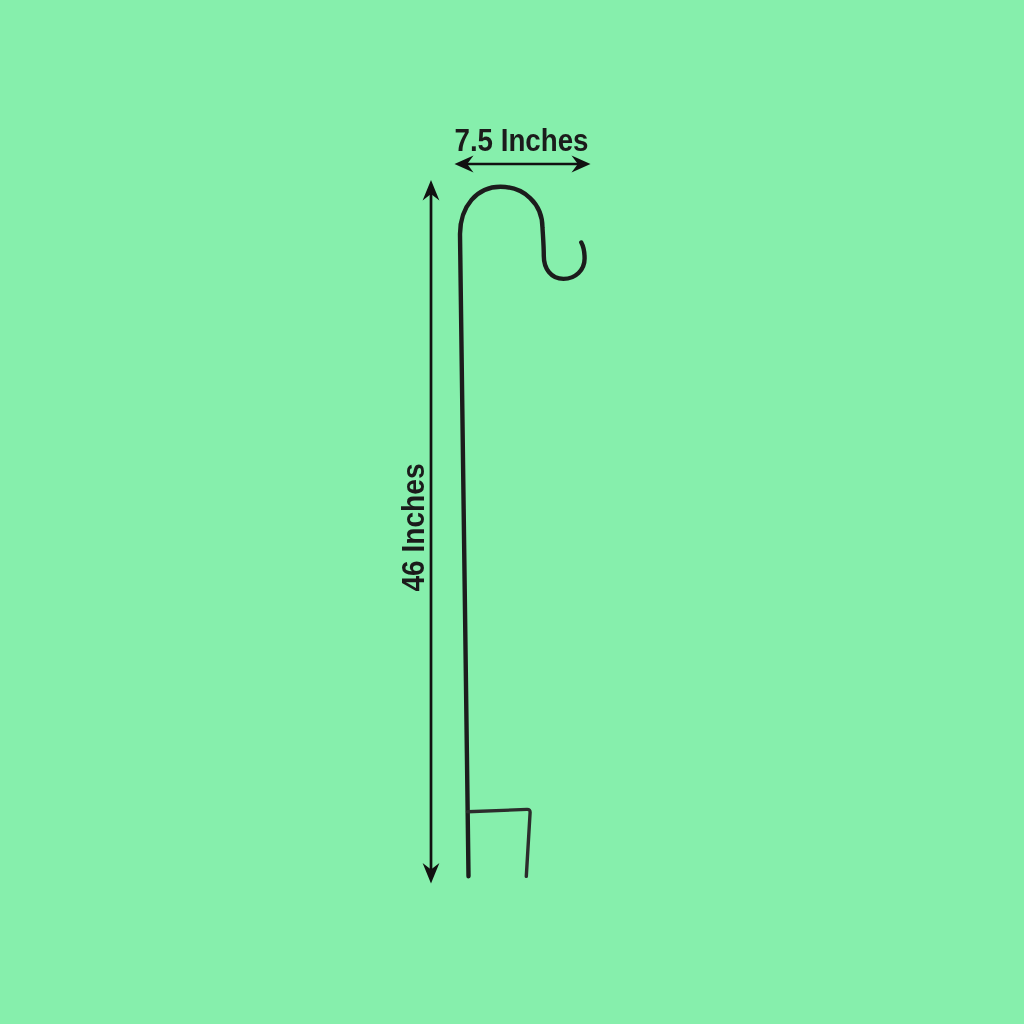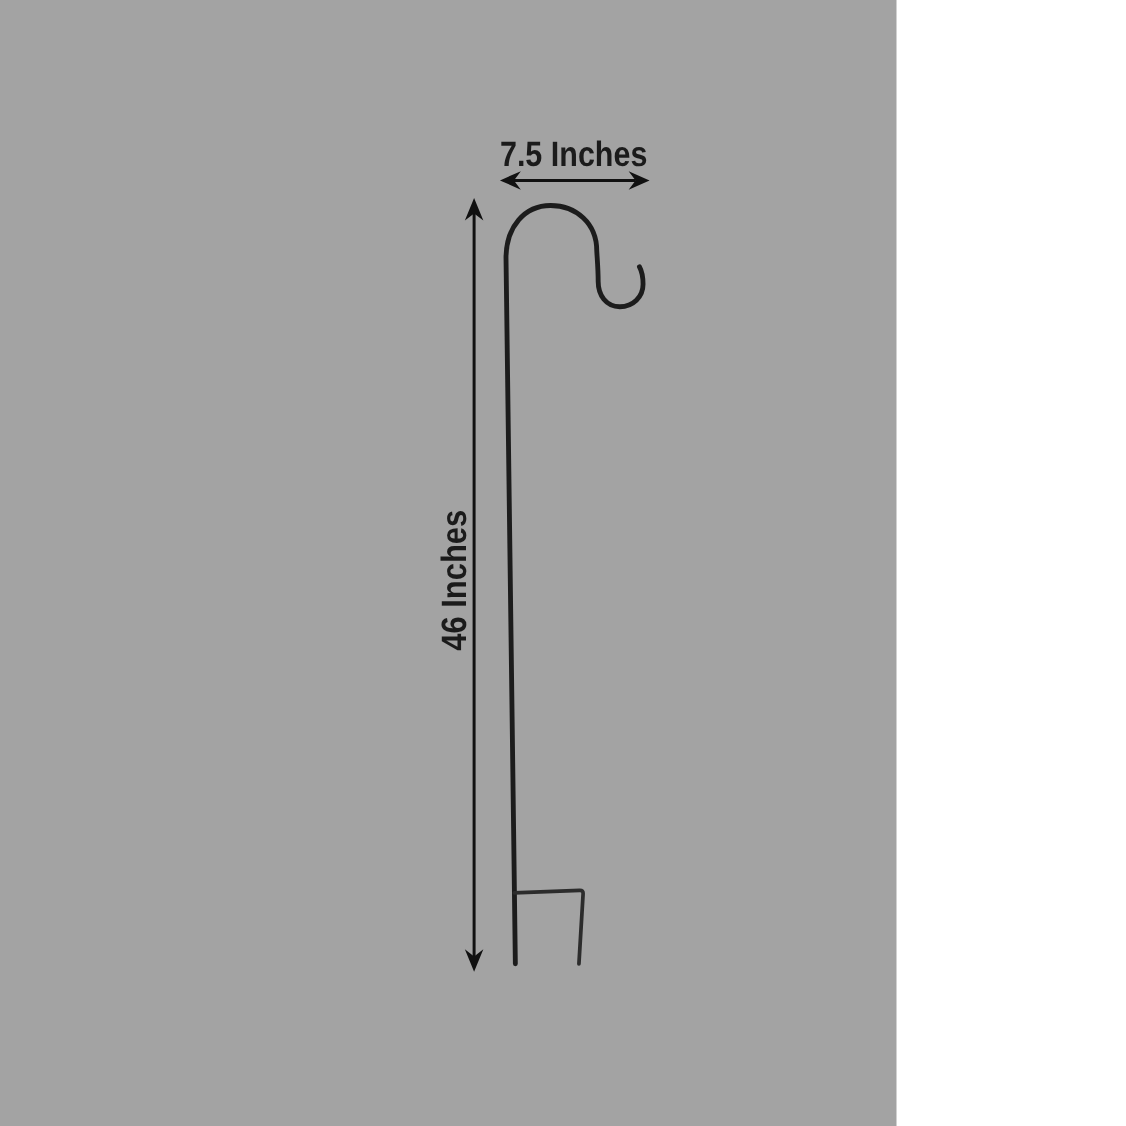--- a/index.html
+++ b/index.html
@@ -1,16 +1,16 @@
 <!DOCTYPE html>
 <html><head>
 <meta charset="utf-8">
 <style>
   html,body{margin:0;padding:0;background:#ffffff;}
-  .page{position:relative;width:815px;height:1024px;background:#a3a3a3;overflow:hidden;}
+  .page{position:relative;width:1024px;height:1024px;background:#86efac;overflow:hidden;}
 </style>
 </head>
 <body>
 <div class="page">
   <svg width="1024" height="1024" viewBox="0 0 1024 1024" style="position:absolute;left:0;top:0" font-family="Liberation Sans, sans-serif">
 
     <text x="521.5" y="150.5" font-size="32" font-weight="bold" fill="#1b1b1b" text-anchor="middle" textLength="134" lengthAdjust="spacingAndGlyphs">7.5 Inches</text>
     <text transform="translate(423.5 527.5) rotate(-90)" x="0" y="0" font-size="32" font-weight="bold" fill="#1b1b1b" text-anchor="middle" textLength="128" lengthAdjust="spacingAndGlyphs">46 Inches</text>
 
     <path d="M 468.5 876.2

